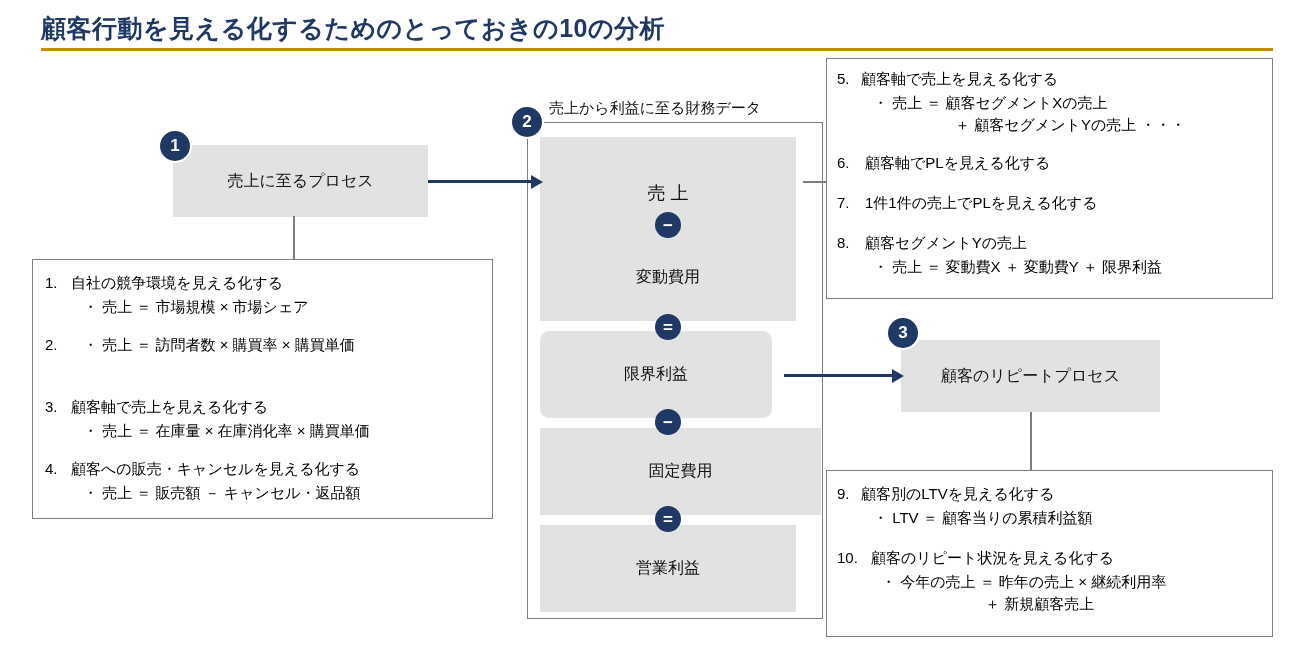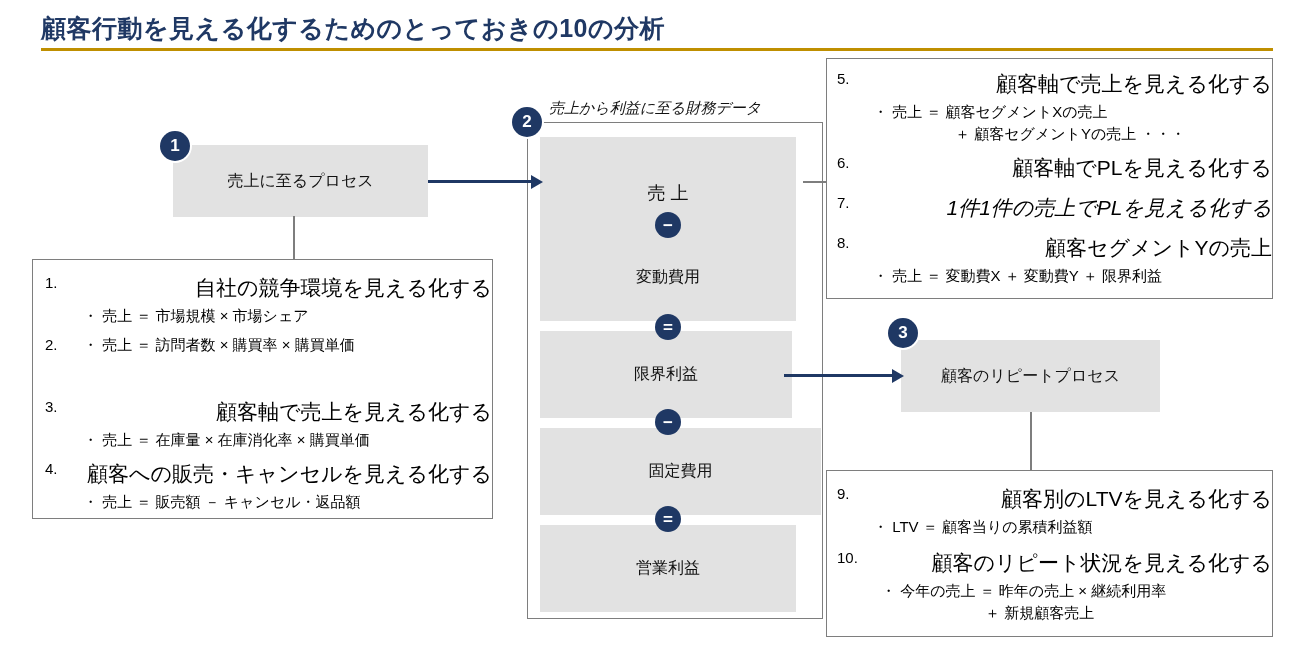--- a/index.html
+++ b/index.html
@@ -57,23 +57,22 @@
     z-index:12;
   }
   .item{position:relative;margin:0;}
   .item .num{
     position:absolute;left:0;top:0;
     font-size:15px;
     text-align:left;
     white-space:nowrap;
   }
   .item .head{
-    font-size:21px;
-    white-space:nowrap;
-    text-align:right;
+    font-size:15px;
+    white-space:nowrap;
   }
   .item .sub{
     font-size:15px;
     white-space:nowrap;
   }
   .item .sub2{
     font-size:15px;
     white-space:nowrap;
   }
 
@@ -130,35 +129,35 @@
   <div class="gbox" style="left:165px;top:145px;width:255px;height:72px;">
     <span>売上に至るプロセス</span>
   </div>
   <div class="badge" style="left:152px;top:131px;">
     <span>1</span>
   </div>
 
   <div class="arrow-body" style="left:420px;top:180px;width:105px;"></div>
   <div class="arrow-head" style="left:523px;top:174.5px;"></div>
 
-  <div id="fin-caption" style="left:541px;top:99px;font-style:italic;">売上から利益に至る財務データ</div>
+  <div id="fin-caption" style="left:541px;top:99px;">売上から利益に至る財務データ</div>
 
   <div id="fin-bracket" style="left:519px;top:122px;width:296px;height:497px;"></div>
 
   <div class="badge" style="left:504px;top:107px;">
     <span>2</span>
   </div>
 
   <div class="gbox" style="left:532px;top:137px;width:256px;height:111px;font-size:18px;">
     <span>売 上</span>
   </div>
   <div class="gbox" style="left:532px;top:234px;width:256px;height:87px;">
     <span>変動費用</span>
   </div>
-  <div class="gbox" style="left:532px;top:331px;width:252px;height:87px;">
+  <div class="gbox" style="left:532px;top:331px;width:232px;height:87px;border-radius:9px;">
     <span>限界利益</span>
   </div>
   <div class="gbox" style="left:532px;top:428px;width:281px;height:87px;">
     <span>固定費用</span>
   </div>
   <div class="gbox" style="left:532px;top:525px;width:256px;height:87px;">
     <span>営業利益</span>
   </div>
 
   <div class="op" style="left:647px;top:212px;">
@@ -212,21 +211,21 @@
       <div class="head" style="margin-left:24px;">顧客軸で売上を見える化する</div>
       <div class="sub" style="margin-left:36px;margin-top:5px;">・ 売上 ＝ 顧客セグメントXの売上</div>
       <div class="sub2" style="margin-left:118px;margin-top:3px;">＋ 顧客セグメントYの売上 ・・・</div>
     </div>
     <div class="item" style="margin:12px 0 0 10px;height:27px;">
       <span class="num">6.</span>
       <div class="head" style="margin-left:28px;">顧客軸でPLを見える化する</div>
     </div>
     <div class="item" style="margin:13px 0 0 10px;height:27px;">
       <span class="num">7.</span>
-      <div class="head" style="margin-left:28px;font-style:italic;">1件1件の売上でPLを見える化する</div>
+      <div class="head" style="margin-left:28px;">1件1件の売上でPLを見える化する</div>
     </div>
     <div class="item" style="margin:13px 0 0 10px;height:50px;">
       <span class="num">8.</span>
       <div class="head" style="margin-left:28px;">顧客セグメントYの売上</div>
       <div class="sub" style="margin-left:36px;margin-top:5px;">・ 売上 ＝ 変動費X ＋ 変動費Y ＋ 限界利益</div>
     </div>
   </div>
 
   <div class="panel" style="left:818px;top:470px;width:447px;height:167px;">
     <div class="item" style="margin:14px 0 0 10px;height:52px;">

